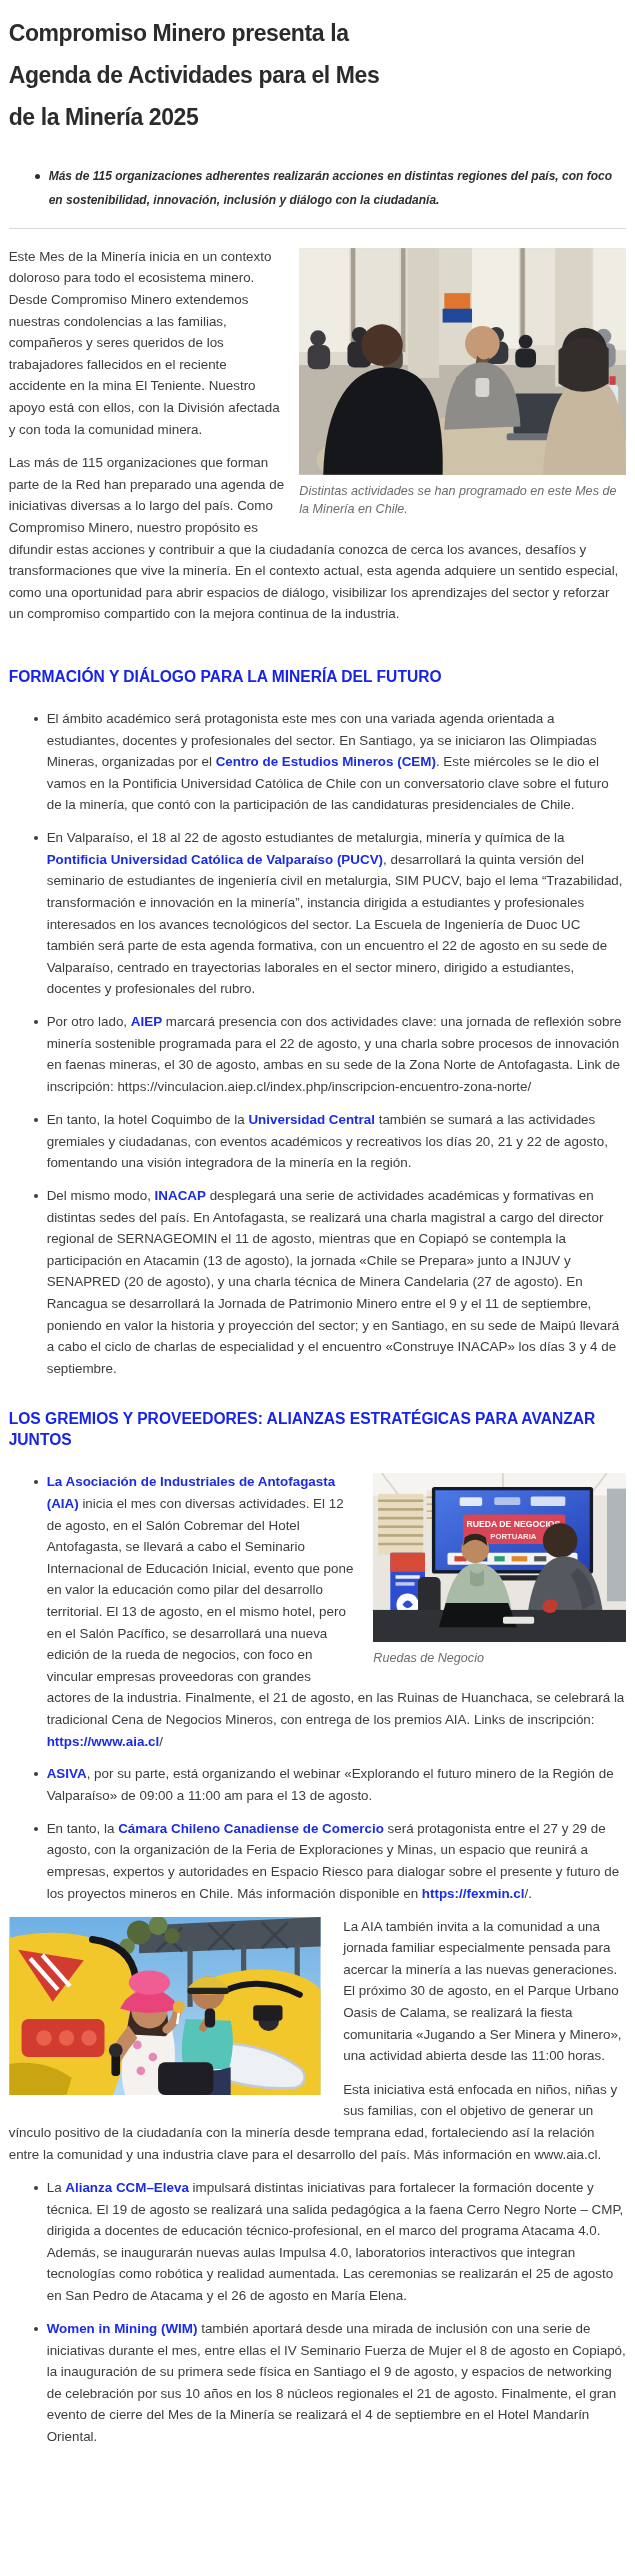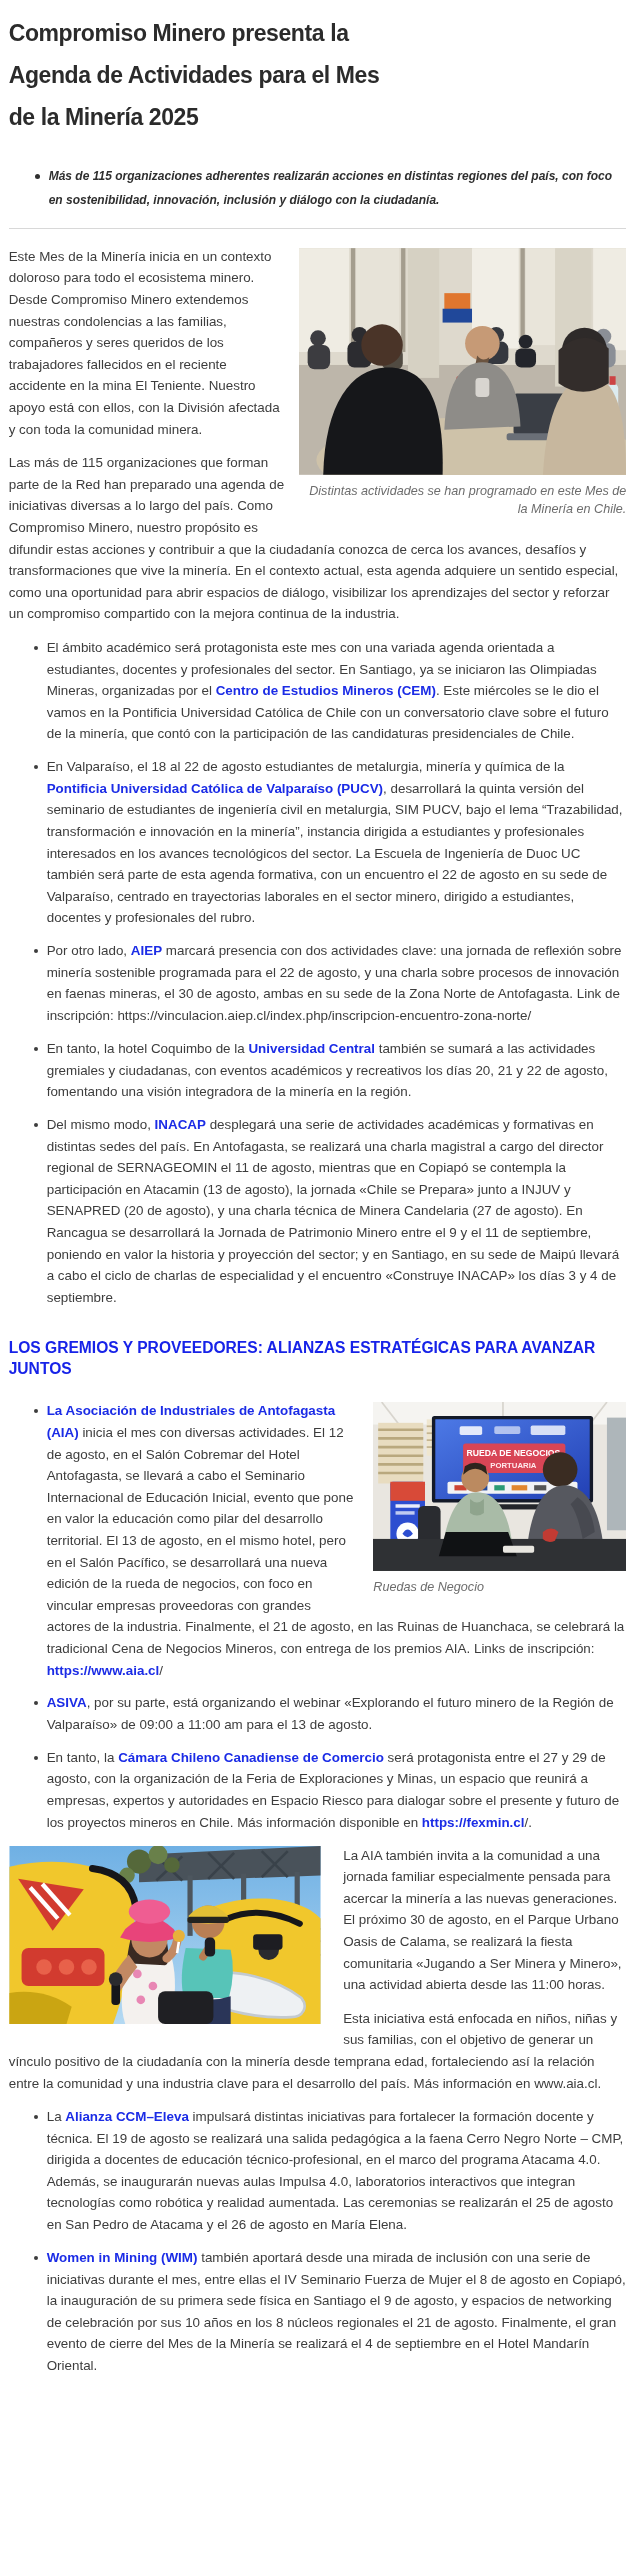--- a/index.html
+++ b/index.html
@@ -13,21 +13,21 @@
   ul.intro li::before{content:"";position:absolute;left:-14px;top:9.5px;width:5.2px;height:5.2px;border-radius:50%;background:#2f2f2f;}
 
   hr.divider{border:none;border-top:0.9px solid #d8d8d8;margin:0 0 17.3px 0;}
 
   p.body, li.b{font-size:13.4px;line-height:21.6px;color:#3d3d3d;}
   p.body{margin:0 0 12px 0;}
 
   figure{margin:0;}
   figcaption{font-style:italic;color:#6d6d6d;font-size:12.6px;line-height:18px;margin-top:7px;}
 
-  figure.lead-photo{float:right;width:327px;margin:1.7px 0 8.7px 14px;text-align:right;}
+  figure.lead-photo{float:right;width:327px;margin:1.7px 0 8.7px 14px;}
   figure.rueda-photo{float:right;width:253px;margin:1.7px 0 7px 19px;}
   figure.kids-photo{float:left;width:312px;margin:1.7px 22.5px 8.7px 0;}
   figure svg{display:block;}
 
   h2.sec{font-size:15.6px;line-height:21px;font-weight:bold;color:#1723e8;margin:29px 0 21px 0;clear:both;}
 
   ul.bullets{list-style:none;margin:0;padding:0 0 0 38px;}
   ul.bullets li{position:relative;margin:0 0 11.3px 0;}
   ul.bullets li::before{content:"";position:absolute;left:-13px;top:8.7px;width:4.3px;height:4.3px;border-radius:50%;background:#3d3d3d;}
 
@@ -112,20 +112,21 @@
           <path d="M300 118 q30 -28 58 -2 l0 40 q-30 20 -58 0 Z" fill="#332d2b"></path>
         </g>
       </svg>
       <figcaption>Distintas actividades se han programado en este Mes de la Minería en Chile.</figcaption>
     </figure>
     <p class="body">Este Mes de la Minería inicia en un contexto doloroso para todo el ecosistema minero. Desde Compromiso Minero extendemos nuestras condolencias a las familias, compañeros y seres queridos de los trabajadores fallecidos en el reciente accidente en la mina El Teniente. Nuestro apoyo está con ellos, con la División afectada y con toda la comunidad minera.</p>
     <p class="body">Las más de 115 organizaciones que forman parte de la Red han preparado una agenda de iniciativas diversas a lo largo del país. Como Compromiso Minero, nuestro propósito es difundir estas acciones y contribuir a que la ciudadanía conozca de cerca los avances, desafíos y transformaciones que vive la minería. En el contexto actual, esta agenda adquiere un sentido especial, como una oportunidad para abrir espacios de diálogo, visibilizar los aprendizajes del sector y reforzar un compromiso compartido con la mejora continua de la industria.</p>
     <div class="clear"></div>
   </div>
 
+  <h2 class="sec">FORMACIÓN Y DIÁLOGO PARA LA MINERÍA DEL FUTURO</h2>
   <ul class="bullets">
     <li class="b"><span>El ámbito académico será protagonista este mes con una variada agenda orientada a estudiantes, docentes y profesionales del sector. En Santiago, ya se iniciaron las Olimpiadas Mineras, organizadas por el </span><span class="rt-link">Centro de Estudios Mineros (CEM)</span><span>.  Este miércoles se le dio el vamos en la Pontificia Universidad Católica de Chile con un conversatorio clave sobre el futuro de la minería, que contó con la participación de las candidaturas presidenciales de Chile.</span></li>
     <li class="b"><span>En Valparaíso, el 18 al 22 de agosto estudiantes de metalurgia, minería y química de la </span><span class="rt-link">Pontificia Universidad Católica de Valparaíso (PUCV)</span><span>, desarrollará la quinta versión del seminario de estudiantes de ingeniería civil en metalurgia, SIM PUCV, bajo el lema “Trazabilidad, transformación e innovación en la minería”, instancia dirigida a estudiantes y profesionales interesados en los avances tecnológicos del sector. La Escuela de Ingeniería de Duoc UC también será parte de esta agenda formativa, con un encuentro el 22 de agosto en su sede de Valparaíso, centrado en trayectorias laborales en el sector minero, dirigido a estudiantes, docentes y profesionales del rubro.</span></li>
     <li class="b"><span>Por otro lado, </span><span class="rt-link">AIEP</span><span> marcará presencia con dos actividades clave: una jornada de reflexión sobre minería sostenible programada para el 22 de agosto, y una charla sobre procesos de innovación en faenas mineras, el 30 de agosto, ambas en su sede de la Zona Norte de Antofagasta. Link de inscripción: https://vinculacion.aiep.cl/index.php/inscripcion-encuentro-zona-norte/</span></li>
     <li class="b"><span>En tanto, la hotel Coquimbo de la </span><span class="rt-link">Universidad Central</span><span> también se sumará a las actividades gremiales y ciudadanas, con eventos académicos y recreativos los días 20, 21 y 22 de agosto, fomentando una visión integradora de la minería en la región.</span></li>
     <li class="b"><span>Del mismo modo, </span><span class="rt-link">INACAP</span><span> desplegará una serie de actividades académicas y formativas en distintas sedes del país. En Antofagasta, se realizará una charla magistral a cargo del director regional de SERNAGEOMIN el 11 de agosto, mientras que en Copiapó se contempla la participación en Atacamin (13 de agosto), la jornada «Chile se Prepara» junto a INJUV y SENAPRED (20 de agosto), y una charla técnica de Minera Candelaria (27 de agosto). En Rancagua se desarrollará la Jornada de Patrimonio Minero entre el 9 y el 11 de septiembre, poniendo en valor la historia y proyección del sector; y en Santiago, en su sede de Maipú llevará a cabo el ciclo de charlas de especialidad y el encuentro «Construye INACAP» los días 3 y 4 de septiembre.</span></li>
   </ul>
 
   <h2 class="sec">LOS GREMIOS Y PROVEEDORES: ALIANZAS ESTRATÉGICAS PARA AVANZAR JUNTOS</h2>
   <ul class="bullets">

